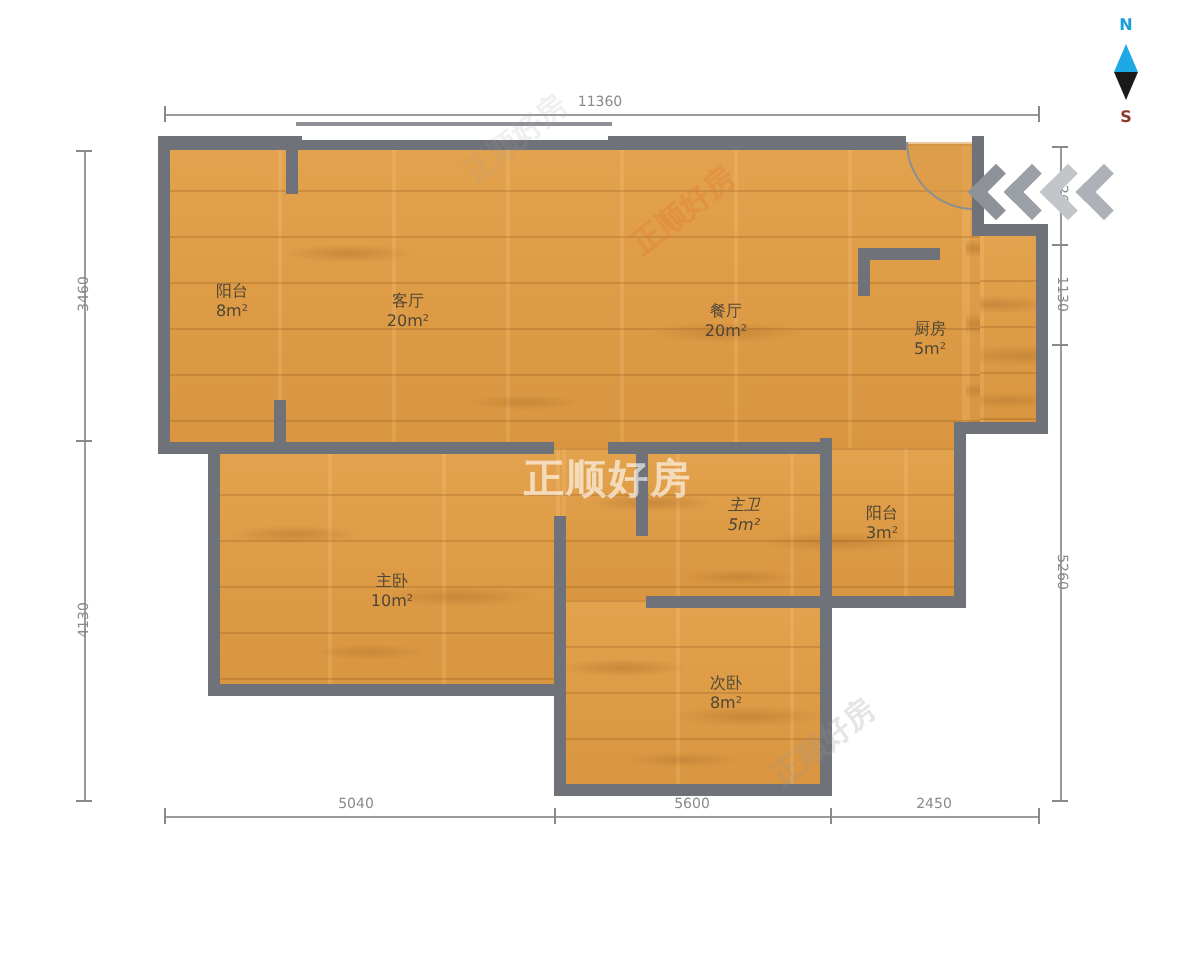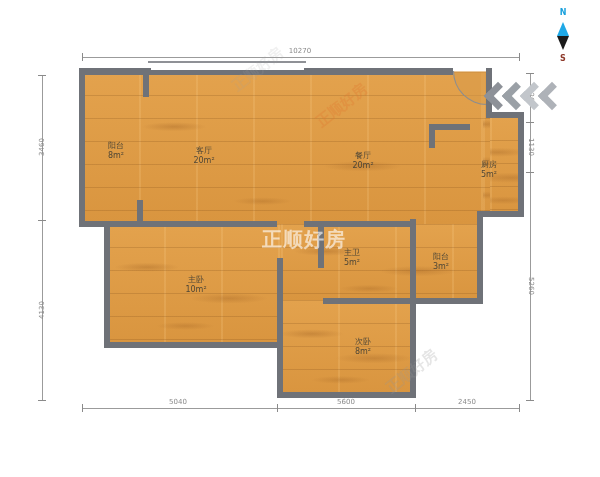--- a/index.html
+++ b/index.html
@@ -77,45 +77,45 @@
     <div>8m²</div>
   </div>
   <div class="roomlabel" style="left:204px;top:156px;">
     <div>客厅</div>
     <div>20m²</div>
   </div>
   <div class="roomlabel" style="left:363px;top:161px;">
     <div>餐厅</div>
     <div>20m²</div>
   </div>
-  <div class="roomlabel" style="left:465px;top:170px;margin-left:24px;">
+  <div class="roomlabel" style="left:465px;top:170px;">
     <div>厨房</div>
     <div>5m²</div>
   </div>
-  <div class="roomlabel" style="left:196px;top:285px;">
+  <div class="roomlabel" style="left:196px;top:296px;">
     <div>主卧</div>
     <div>10m²</div>
   </div>
-  <div class="roomlabel" style="left:352px;top:258px;">
+  <div class="roomlabel" style="left:372px;top:258px;font-style:italic;">
     <div>主卫</div>
     <div>5m²</div>
   </div>
   <div class="roomlabel" style="left:441px;top:262px;">
     <div>阳台</div>
     <div>3m²</div>
   </div>
   <div class="roomlabel" style="left:363px;top:347px;">
     <div>次卧</div>
     <div>8m²</div>
   </div>
 
   <div class="dimline" style="left:82px;top:57px;width:438px;height:1px;"></div>
   <div class="tick" style="left:82px;top:53px;width:1px;height:8px;"></div>
   <div class="tick" style="left:519px;top:53px;width:1px;height:8px;"></div>
-  <div class="dim" style="left:300px;top:51px;">10270</div>
+  <div class="dim" style="left:300px;top:51px;">11360</div>
 
   <div class="dimline" style="left:82px;top:408px;width:438px;height:1px;"></div>
   <div class="tick" style="left:82px;top:404px;width:1px;height:8px;"></div>
   <div class="tick" style="left:277px;top:404px;width:1px;height:8px;"></div>
   <div class="tick" style="left:415px;top:404px;width:1px;height:8px;"></div>
   <div class="tick" style="left:519px;top:404px;width:1px;height:8px;"></div>
   <div class="dim" style="left:178px;top:402px;">5040</div>
   <div class="dim" style="left:346px;top:402px;">5600</div>
   <div class="dim" style="left:467px;top:402px;">2450</div>
 

